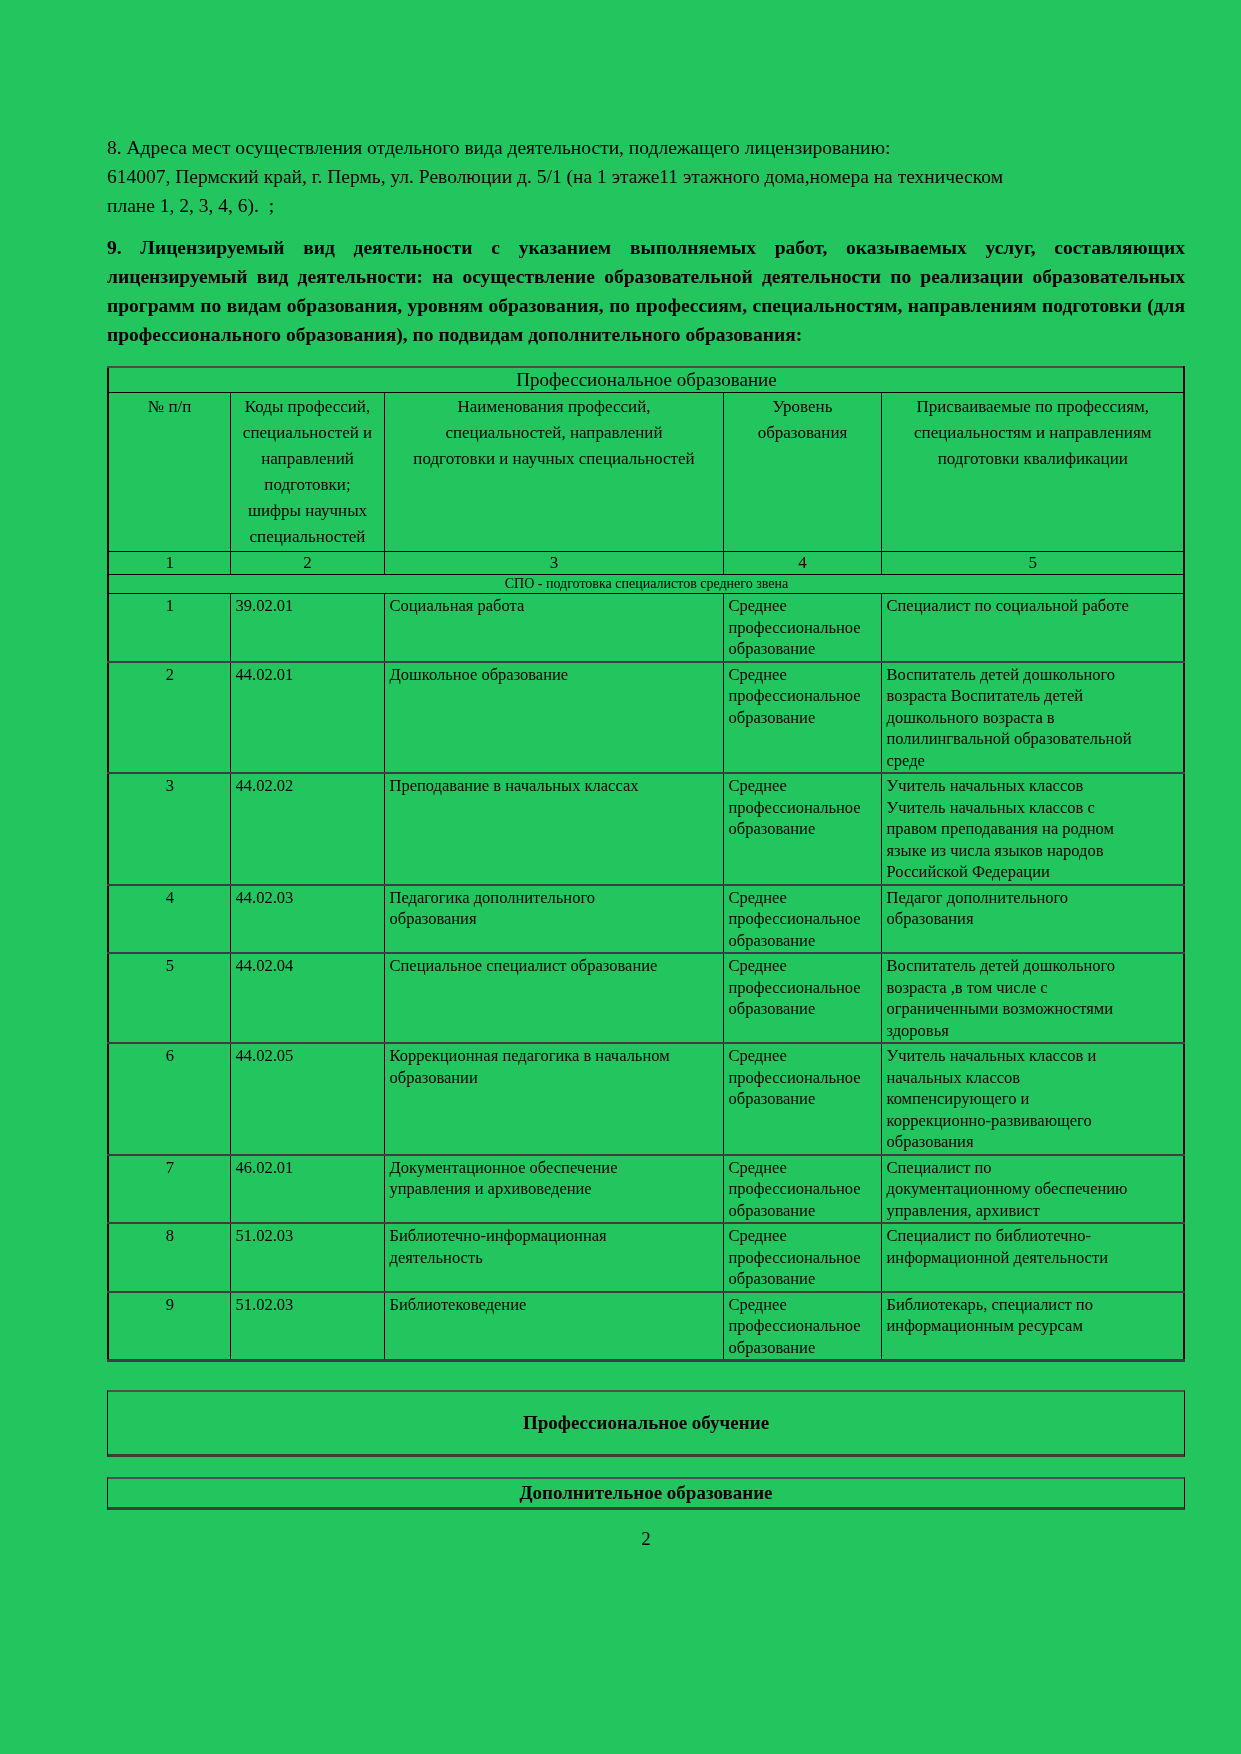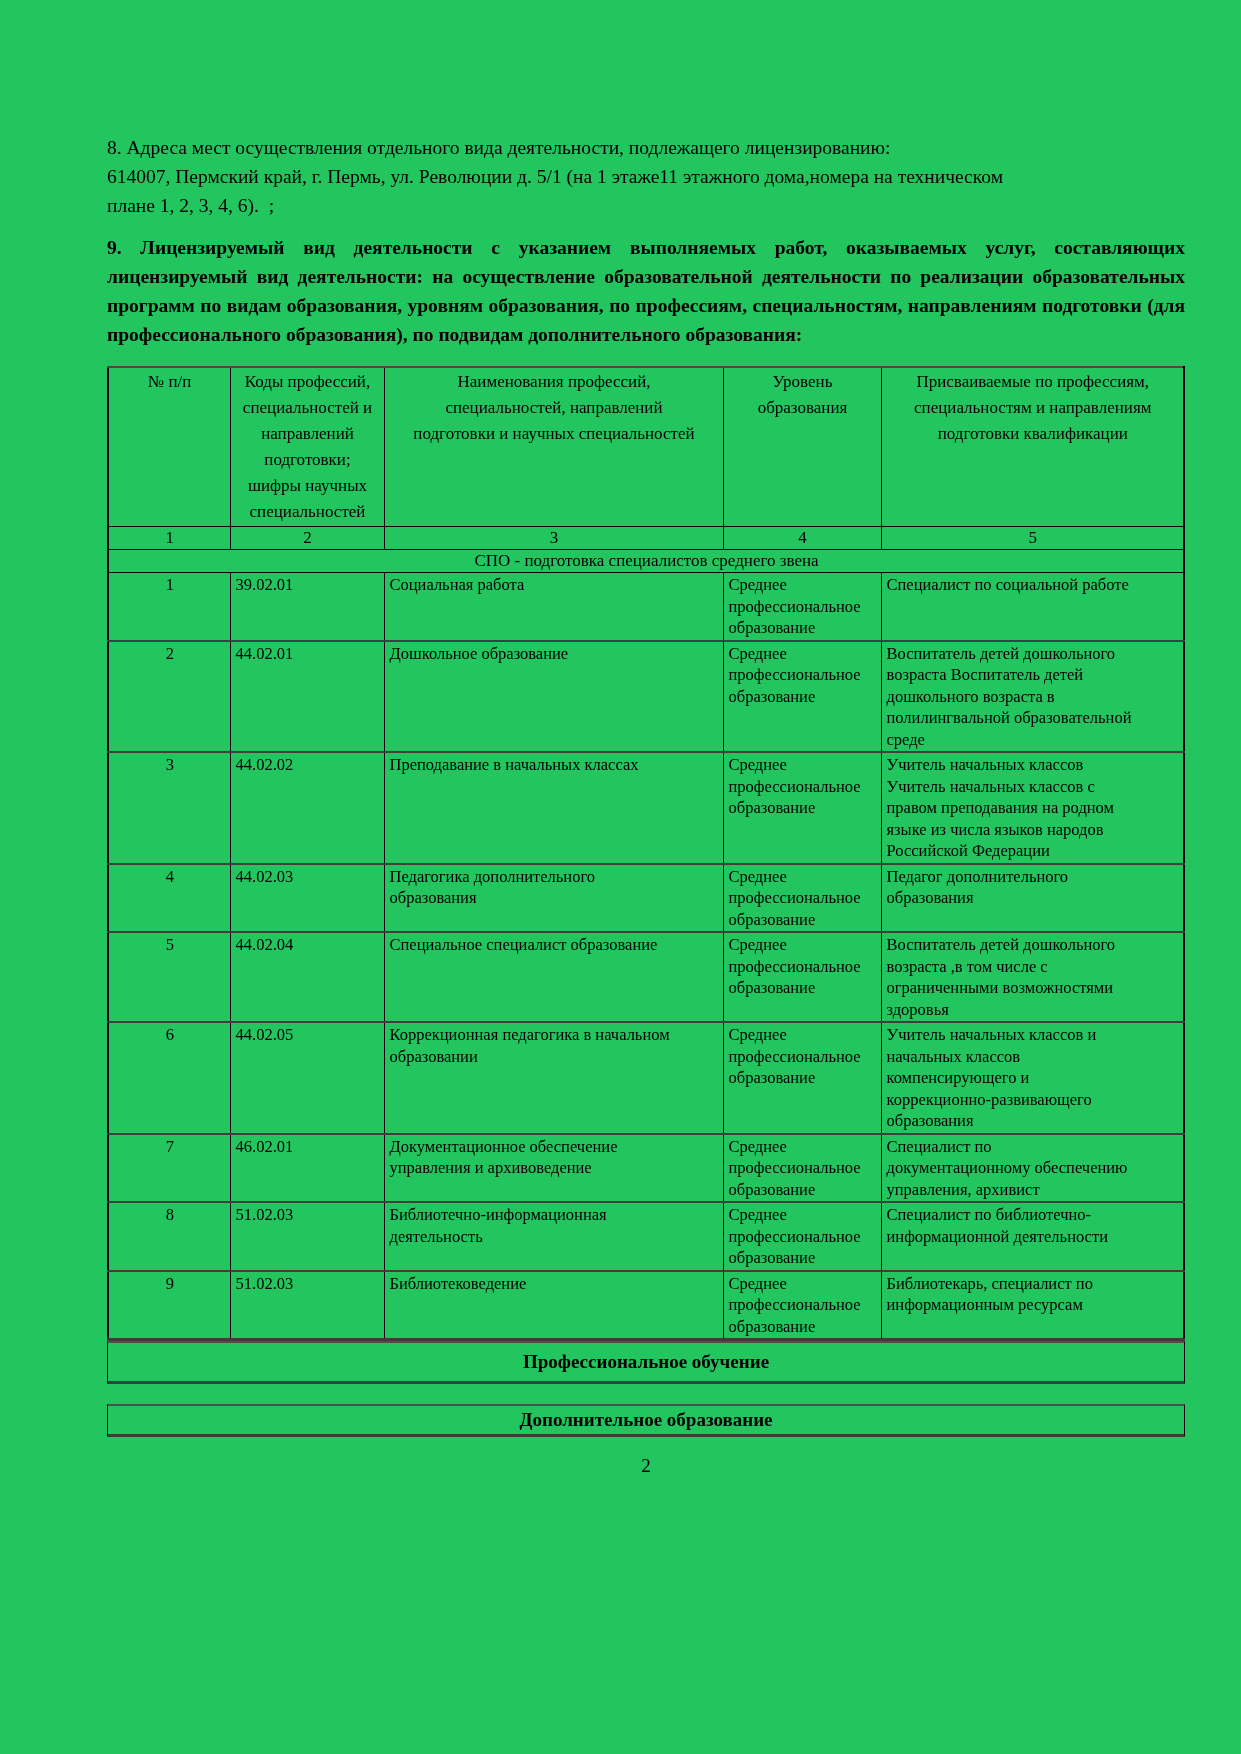--- a/index.html
+++ b/index.html
@@ -23,31 +23,31 @@
     border:1px solid #000; vertical-align:top;
     padding:1px 4px 1px 5px; font-weight:normal;
   }
   .title-row th { font-size:19px; font-weight:bold; text-align:center; padding:4px; }
   .head-row th {
     font-size:17px; line-height:26px; text-align:center;
     white-space:pre-line; padding:4px 4px 10px;
   }
   .num-row td { text-align:center; font-size:17px; padding:3px; }
   .section-row td {
-    text-align:center; font-weight:bold; font-size:17px; padding:3px;
+    text-align:center; font-weight:bold; font-size:14px; padding:3px;
     border-top:3px solid #3d3d3d;
   }
   #rows td { font-size:16.5px; line-height:21.5px; white-space:pre-line; }
   #rows tr + tr td { border-top:2px solid #3f3f3f; }
   #rows td.c1 { text-align:center; white-space:normal; }
 
   .box {
-    text-align:center; font-weight:bold; font-size:19px;
+    margin-top:28px; text-align:center; font-weight:bold; font-size:19px;
     border:1px solid #000; border-top:2px solid #4f4f4f; border-bottom:3px solid #3d3d3d;
-    padding:8px 4px;
+    padding:20px 4px;
   }
   .box2 { margin-top:20px; padding:3px 15px; }
   .page-number { text-align:center; margin-top:18px; font-size:19px; }
 </style>
 </head>
 <body>
 
 <div class="page">
 
   <div class="para">
@@ -60,20 +60,23 @@
 
   <table class="lic">
     <colgroup>
       <col style="width:122px">
         <col style="width:154px">
         <col style="width:339px">
         <col style="width:158px">
         <col>
     </colgroup>
     <thead>
+      <tr class="title-row">
+        <th colspan="5">Профессиональное образование</th>
+      </tr>
       <tr class="head-row">
         <th>№ п/п</th>
         <th>Коды профессий,
 специальностей и
 направлений
 подготовки;
 шифры научных
 специальностей</th>
         <th>Наименования профессий,
 специальностей, направлений

